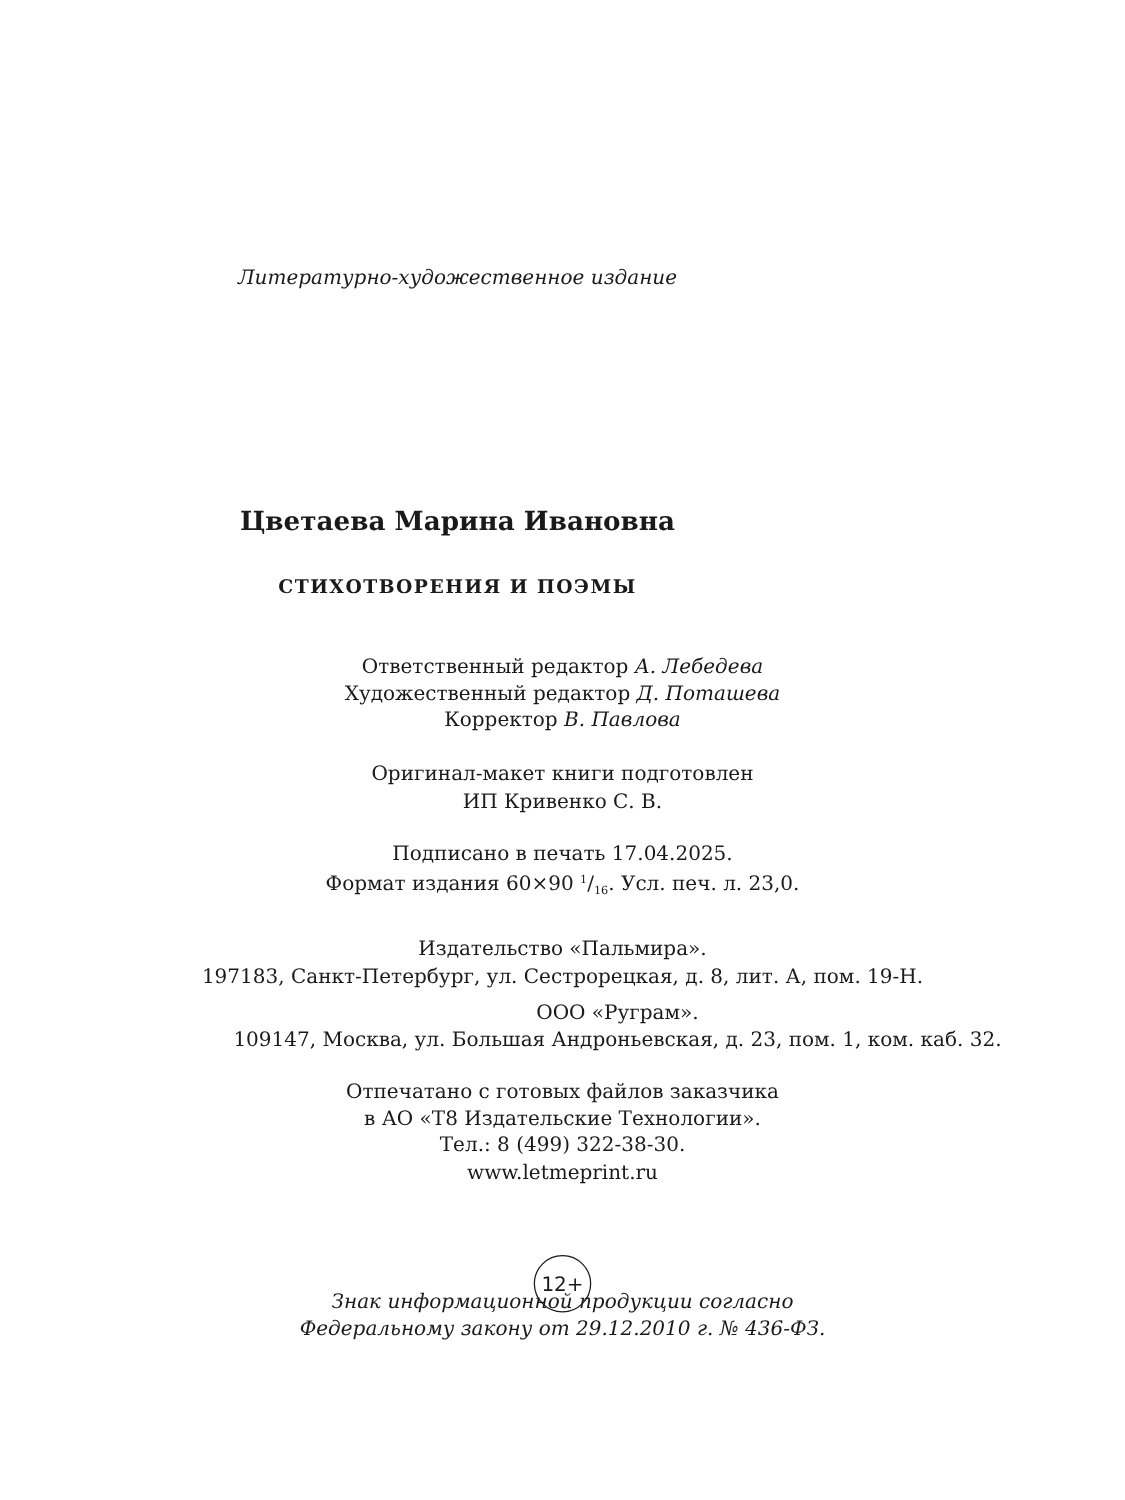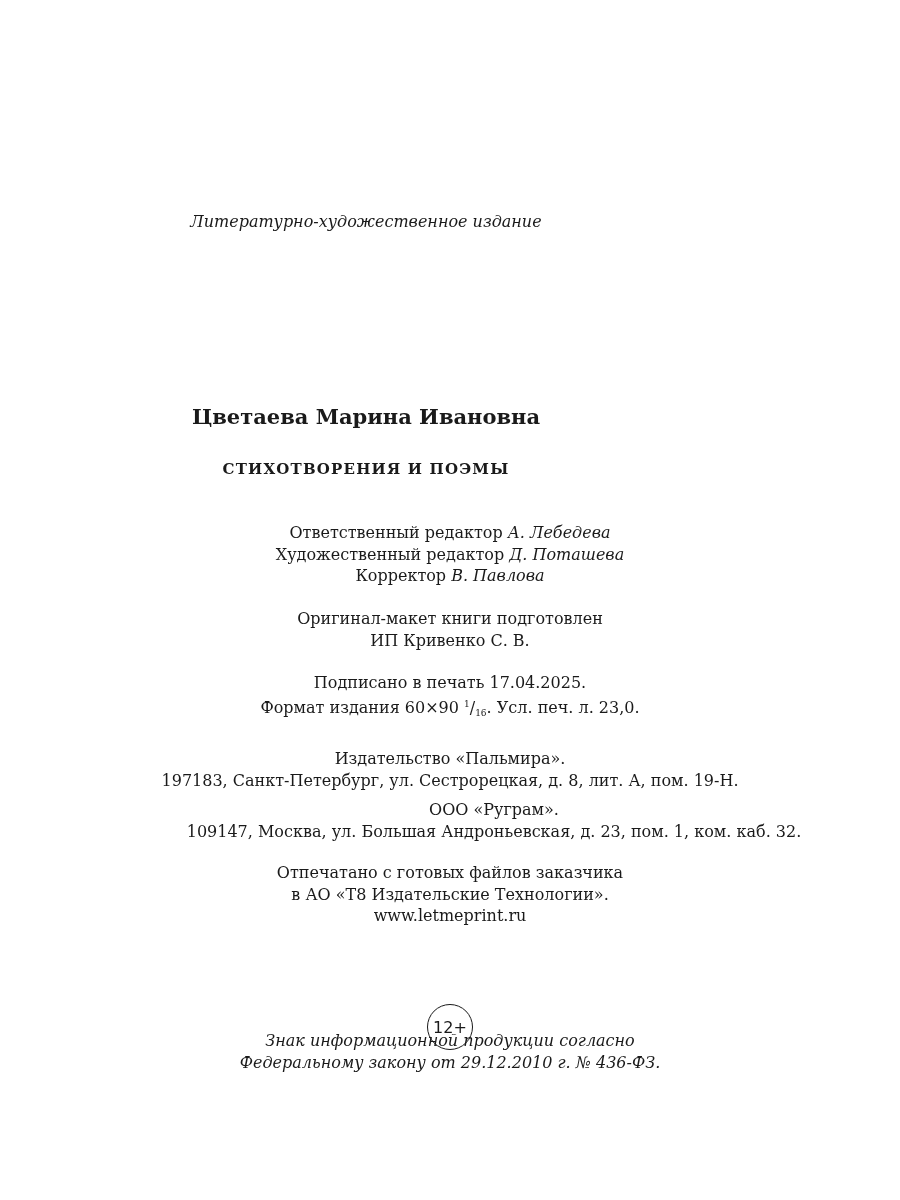--- a/index.html
+++ b/index.html
@@ -67,20 +67,21 @@
 </div>
 
 <div class="block" style="top:799px;padding-left:44px;">
   <div class="row">ООО «Руграм».</div>
   <div class="row">109147, Москва, ул. Большая Андроньевская, д. 23, пом. 1, ком. каб. 32.</div>
 </div>
 
 <div class="block" style="top:862px;">
   <div class="row">Отпечатано с готовых файлов заказчика</div>
   <div class="row">в АО «Т8 Издательские Технологии».</div>
+  <div class="row">Тел.: 8 (499) 322-38-30.</div>
   <div class="row">www.letmeprint.ru</div>
 </div>
 
 <div class="badge">12+</div>
 
 <div class="block italic" style="top:1030px;">
   <div class="row">Знак информационной продукции согласно</div>
   <div class="row">Федеральному закону от 29.12.2010 г. № 436-ФЗ.</div>
 </div>
 

